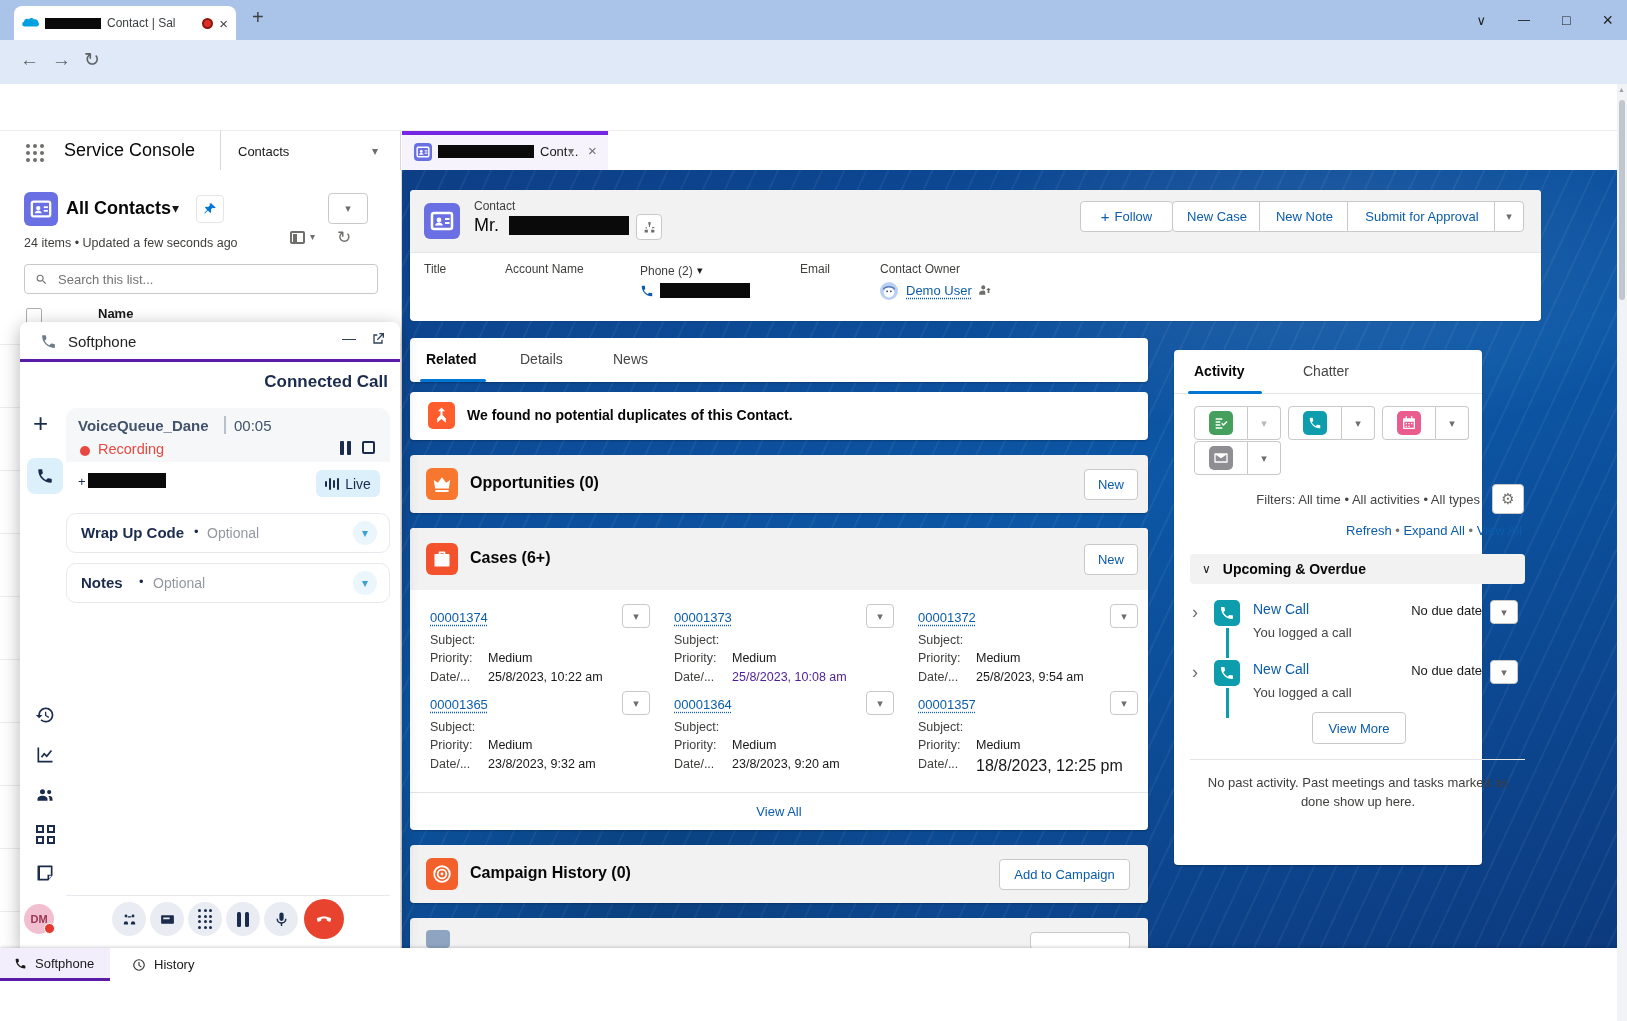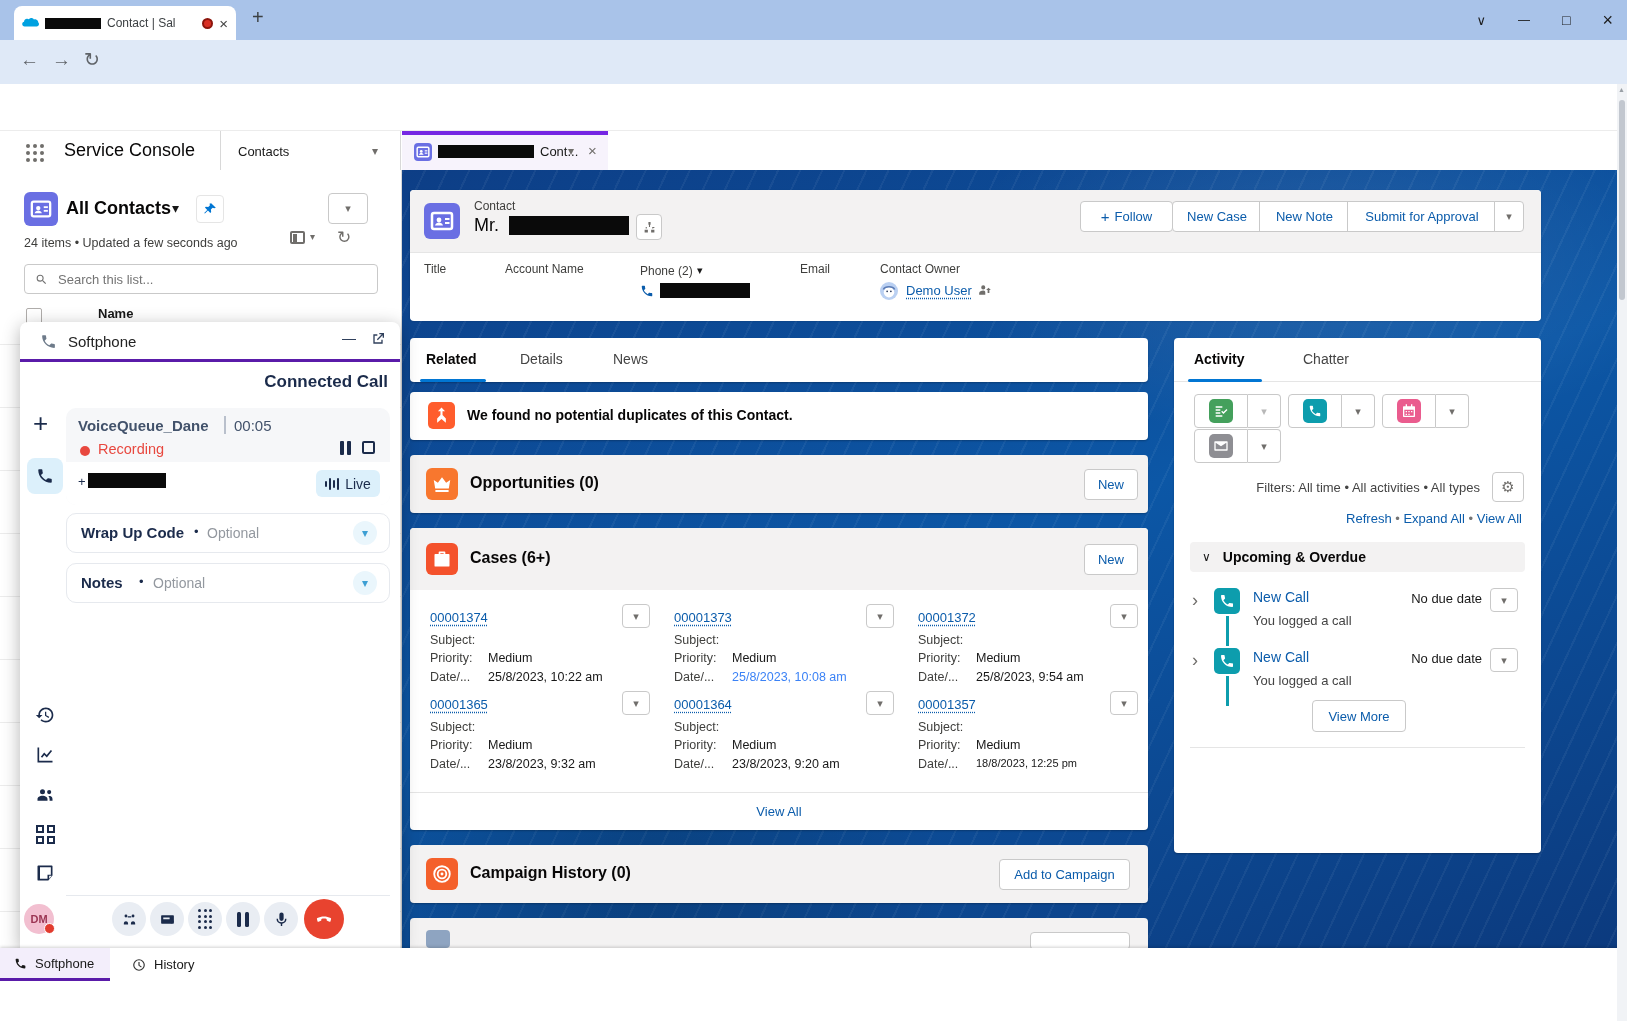--- a/index.html
+++ b/index.html
@@ -285,21 +285,21 @@
 
     <div class="abs" style="left:264px;top:74px;width:224px;height:84px;">
       <span class="link dotted" style="position:absolute;left:0;top:8px;">00001373</span>
       <div class="b r4 flex chip" style="position:absolute;left:192px;top:2px;justify-content:center;background:#fff;">
           <span style="font-size:11px;color:#706e6b;">▾</span>
         </div>
       <span style="position:absolute;left:0;top:31px;font-size:12.5px;color:#3e3e3c;">Subject:</span>
       <span style="position:absolute;left:0;top:49px;font-size:12.5px;color:#3e3e3c;">Priority:</span>
       <span style="position:absolute;left:58px;top:49px;font-size:12.5px;color:#181818;">Medium</span>
       <span style="position:absolute;left:0;top:68px;font-size:12.5px;color:#3e3e3c;">Date/...</span>
-      <span style="position:absolute;left:58px;top:68px;font-size:12.5px;color:#3b82f6;">25/8/2023, 10:08 am</span>
+      <span style="position:absolute;left:58px;top:68px;font-size:12.5px;color:#4c1d95;">25/8/2023, 10:08 am</span>
     </div>
 
     <div class="abs" style="left:508px;top:74px;width:224px;height:84px;">
       <span class="link dotted" style="position:absolute;left:0;top:8px;">00001372</span>
       <div class="b r4 flex chip" style="position:absolute;left:192px;top:2px;justify-content:center;background:#fff;">
           <span style="font-size:11px;color:#706e6b;">▾</span>
         </div>
       <span style="position:absolute;left:0;top:31px;font-size:12.5px;color:#3e3e3c;">Subject:</span>
       <span style="position:absolute;left:0;top:49px;font-size:12.5px;color:#3e3e3c;">Priority:</span>
       <span style="position:absolute;left:58px;top:49px;font-size:12.5px;color:#181818;">Medium</span>
@@ -333,21 +333,21 @@
 
     <div class="abs" style="left:508px;top:161px;width:224px;height:84px;">
       <span class="link dotted" style="position:absolute;left:0;top:8px;">00001357</span>
       <div class="b r4 flex chip" style="position:absolute;left:192px;top:2px;justify-content:center;background:#fff;">
           <span style="font-size:11px;color:#706e6b;">▾</span>
         </div>
       <span style="position:absolute;left:0;top:31px;font-size:12.5px;color:#3e3e3c;">Subject:</span>
       <span style="position:absolute;left:0;top:49px;font-size:12.5px;color:#3e3e3c;">Priority:</span>
       <span style="position:absolute;left:58px;top:49px;font-size:12.5px;color:#181818;">Medium</span>
       <span style="position:absolute;left:0;top:68px;font-size:12.5px;color:#3e3e3c;">Date/...</span>
-      <span style="position:absolute;left:58px;top:68px;font-size:11px;color:#181818;">18/8/2023, 12:25 pm</span>
+      <span style="position:absolute;left:58px;top:68px;font-size:16px;color:#181818;">18/8/2023, 12:25 pm</span>
     </div>
 
     <div style="position:absolute;left:0;top:264px;width:100%;height:1px;background:#e5e5e5;"></div>
     <span class="link" style="position:absolute;left:0;top:276px;width:100%;text-align:center;font-size:13px;">View All</span>
   </div>
 
   <div class="card graycard" style="left:410px;top:845px;width:738px;height:58px;">
     <svg style="position:absolute;left:16px;top:13px;width:32px;height:32px;background:#F4602B;border-radius:6px;padding:5px;box-sizing:border-box;" viewBox="0 0 24 24">
         <circle cx="12" cy="12" r="8.5" fill="none" stroke="#fff" stroke-width="2"></circle>
         <circle cx="12" cy="12" r="4.7" fill="none" stroke="#fff" stroke-width="2"></circle>
@@ -357,21 +357,21 @@
     <div class="btn r4" style="position:absolute;left:589px;top:14px;width:129px;height:29px;">
         <span>Add to Campaign</span>
       </div>
   </div>
 
   <div class="card graycard" style="left:410px;top:918px;width:738px;height:30px;border-radius:4px 4px 0 0;">
     <span style="position:absolute;left:16px;top:12px;width:24px;height:18px;background:#8ea4c1;border-radius:4px;"></span>
     <span class="b r4" style="position:absolute;left:620px;top:14px;width:98px;height:16px;background:#fff;"></span>
   </div>
 
-  <div class="card" style="left:1174px;top:338px;width:367px;height:515px;">
+  <div class="card" style="left:1174px;top:350px;width:308px;height:515px;">
     <div style="position:absolute;left:0;top:43px;width:100%;height:1px;background:#e5e5e5;"></div>
     <span style="position:absolute;left:20px;top:13px;font-size:14px;font-weight:bold;color:#080707;">Activity</span>
     <span style="position:absolute;left:14px;top:41px;width:74px;height:3px;background:#0176d3;border-radius:2px;"></span>
     <span style="position:absolute;left:129px;top:13px;font-size:14px;color:#444;">Chatter</span>
 
     <div class="abs flex" style="left:20px;top:56px;">
       <span class="flex" style="width:52px;height:32px;border:1px solid #c9c9c9;border-radius:4px 0 0 4px;justify-content:center;background:#fff;">
         <svg style="width:24px;height:24px;background:#44A05C;border-radius:5px;padding:4px;box-sizing:border-box;" viewBox="0 0 24 24">
             <path d="M4 5h10v2.2H4zM4 9.5h7v2.2H4zM4 14h7v2.2H4zM4 18.5h10v2.2H4zM20.3 9l-4.6 4.6-2-2-1.4 1.4 3.4 3.4 6-6z" fill="#fff"></path>
           </svg>
@@ -453,20 +453,21 @@
       <span style="position:absolute;left:200px;top:9px;width:108px;text-align:right;font-size:13px;color:#181818;">No due date</span>
       <span class="b r4 flex chip" style="position:absolute;left:316px;top:6px;justify-content:center;background:#fff;">
           <span style="font-size:11px;color:#706e6b;">▾</span>
         </span>
     </div>
 
     <div class="btn r4" style="position:absolute;left:138px;top:362px;width:92px;height:30px;">
         <span>View More</span>
       </div>
     <div style="position:absolute;left:16px;top:409px;width:335px;height:1px;background:#e5e5e5;"></div>
+    <span style="position:absolute;left:24px;top:424px;width:320px;text-align:center;font-size:13px;line-height:1.45;color:#3e3e3c;">No past activity. Past meetings and tasks marked as done show up here.</span>
   </div>
 
   <div class="abs" style="left:0;top:170px;width:402px;height:778px;background:#fff;border-right:1px solid #d8d8d8;box-sizing:border-box;">
     <svg style="position:absolute;left:24px;top:22px;width:34px;height:34px;background:#6A6FE3;border-radius:6px;padding:6px;box-sizing:border-box;" viewBox="0 0 24 24">
         <rect x="2" y="4" width="20" height="16" rx="2" fill="none" stroke="#fff" stroke-width="2.5"></rect>
         <circle cx="9" cy="11" r="2.4" fill="#fff"></circle>
         <path d="M5 16.5c.7-2 2.3-2.9 4-2.9s3.3.9 4 2.9z" fill="#fff"></path>
         <rect x="15" y="9" width="4.5" height="2" fill="#fff"></rect>
         <rect x="15" y="13" width="4.5" height="2" fill="#fff"></rect>
       </svg>

